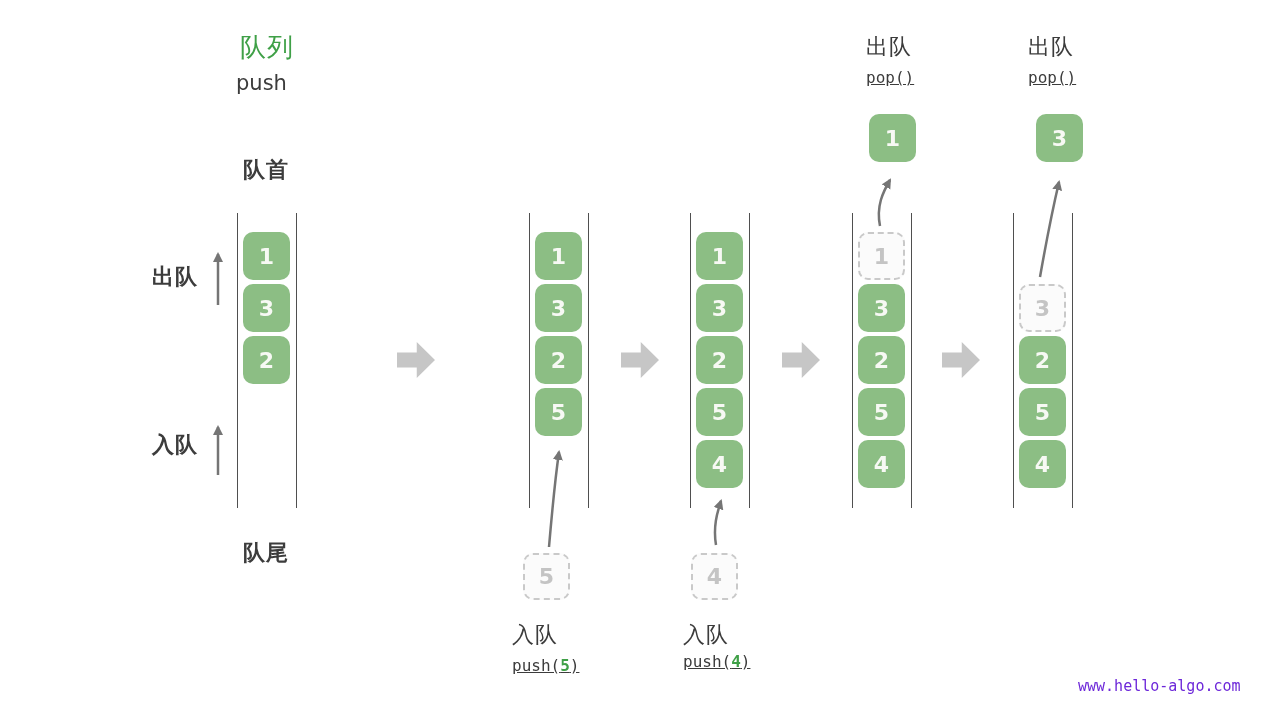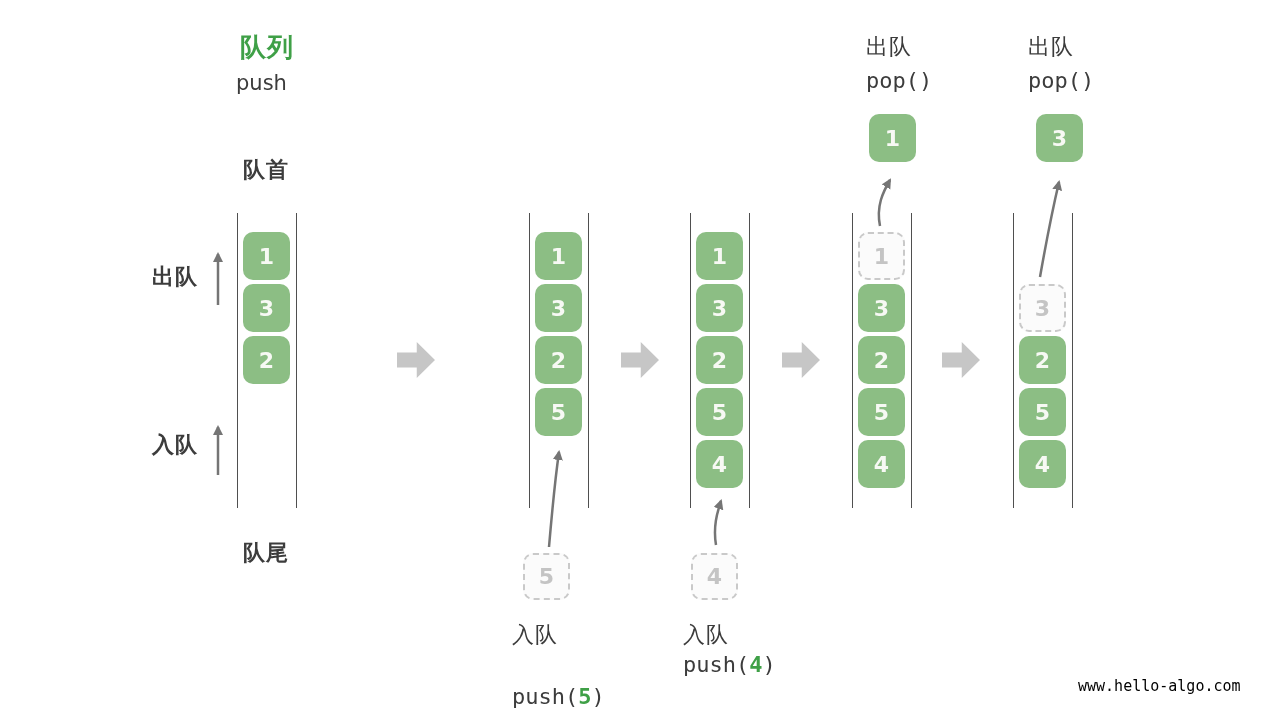--- a/index.html
+++ b/index.html
@@ -8,42 +8,42 @@
     --text-dark:#3C3C3C;
     --block-arrow-gray:#C6C6C6;
     --thin-arrow-gray:#757575;
     --wall-gray:#4F4F4F;
     --dashed-gray:#C9C9C9;
   }
   *{box-sizing:border-box;margin:0;padding:0;}
   body{background:#ffffff;font-family:"DejaVu Sans","Liberation Sans",sans-serif;}
   .canvas{position:relative;width:1280px;height:720px;background:#ffffff;overflow:hidden;}
 
-  .title-zh{position:absolute;left:240px;top:30px;font-size:26px;font-weight:bold;color:var(--accent-green);letter-spacing:1px;text-align:center;}
+  .title-zh{position:absolute;left:240px;top:30px;font-size:26px;font-weight:normal;color:var(--accent-green);letter-spacing:1px;text-align:center;}
   .title-en{position:absolute;left:236px;top:71px;font-size:21px;color:var(--text-dark);}
 
   .zh-bold{position:absolute;font-size:22px;font-weight:bold;color:var(--text-dark);letter-spacing:1px;}
   .zh-reg{position:absolute;font-size:22px;font-weight:500;color:var(--text-dark);letter-spacing:1px;}
 
   .col{position:absolute;top:213px;width:60px;height:295px;border-left:1.5px solid var(--wall-gray);border-right:1.5px solid var(--wall-gray);}
 
   .cell{position:absolute;width:47px;height:48px;border-radius:10px;background:var(--cell-green);
         color:#F7F9F4;font-size:22px;font-weight:bold;display:flex;align-items:center;justify-content:center;}
   .cell.dashed{background:#FBFBFB;border:2px dashed var(--dashed-gray);color:#C4C4C4;}
 
-  .op-code{position:absolute;font-family:"DejaVu Sans Mono","Liberation Mono",monospace;font-size:22px;color:var(--text-dark);}
+  .op-code{position:absolute;font-family:"DejaVu Sans Mono","Liberation Mono",monospace;font-size:16px;color:var(--text-dark);text-decoration:underline;}
   .op-code .arg{color:var(--accent-green);font-weight:bold;}
 
   .barrow{position:absolute;width:38px;height:36px;background:var(--block-arrow-gray);
           clip-path:polygon(0% 29%,52% 29%,52% 0%,100% 50%,52% 100%,52% 71%,0% 71%);}
 
   .arrow-overlay{position:absolute;left:0;top:0;pointer-events:none;}
 
   .watermark{position:absolute;left:1078px;top:677px;font-family:"DejaVu Sans Mono","Liberation Mono",monospace;
-             font-size:15px;color:#000000;}
+             font-size:15px;color:#6d28d9;}
 </style>
 </head>
 <body>
 
 <div class="canvas">
 
   <svg class="arrow-overlay" width="1280" height="720" viewBox="0 0 1280 720">
     <defs>
       <marker id="ah" markerUnits="userSpaceOnUse" markerWidth="12" markerHeight="12" refX="8" refY="5" orient="auto">
         <path d="M0,0 L10,5 L0,10 Z" fill="#757575"></path>
@@ -101,21 +101,21 @@
   <div class="cell" style="left:858px;top:440px;">4</div>
   <div class="cell" style="left:869px;top:114px;">1</div>
 
   <div class="cell dashed" style="left:1019px;top:284px;">3</div>
   <div class="cell" style="left:1019px;top:336px;">2</div>
   <div class="cell" style="left:1019px;top:388px;">5</div>
   <div class="cell" style="left:1019px;top:440px;">4</div>
   <div class="cell" style="left:1036px;top:114px;">3</div>
 
   <div class="zh-reg" style="left:512px;top:620px;">入队</div>
-  <div class="op-code" style="left:512px;top:684px;"><span>push(</span><span class="arg">5</span><span>)</span></div>
+  <div class="op-code" style="left:512px;top:656px;"><span>push(</span><span class="arg">5</span><span>)</span></div>
 
   <div class="zh-reg" style="left:683px;top:620px;">入队</div>
   <div class="op-code" style="left:683px;top:652px;"><span>push(</span><span class="arg">4</span><span>)</span></div>
 
   <div class="zh-reg" style="left:866px;top:32px;">出队</div>
   <div class="op-code" style="left:866px;top:68px;">pop()</div>
 
   <div class="zh-reg" style="left:1028px;top:32px;">出队</div>
   <div class="op-code" style="left:1028px;top:68px;">pop()</div>
 

